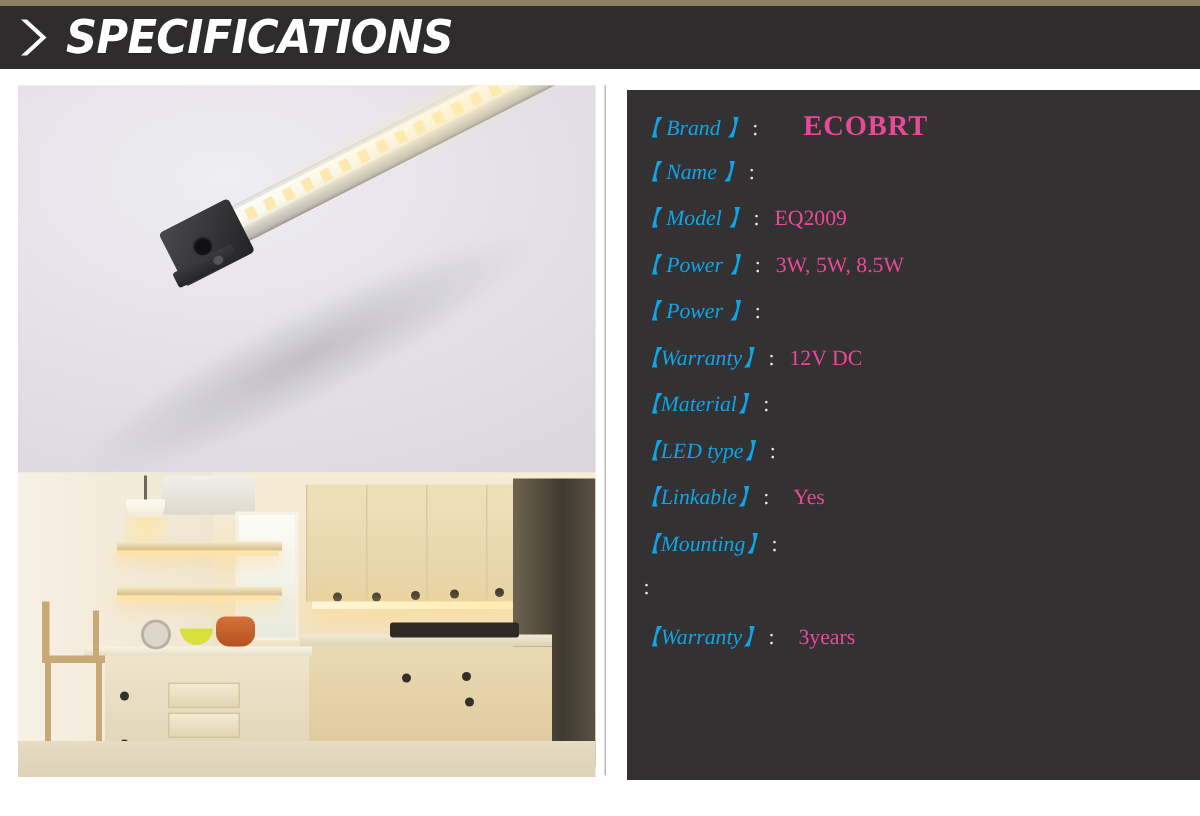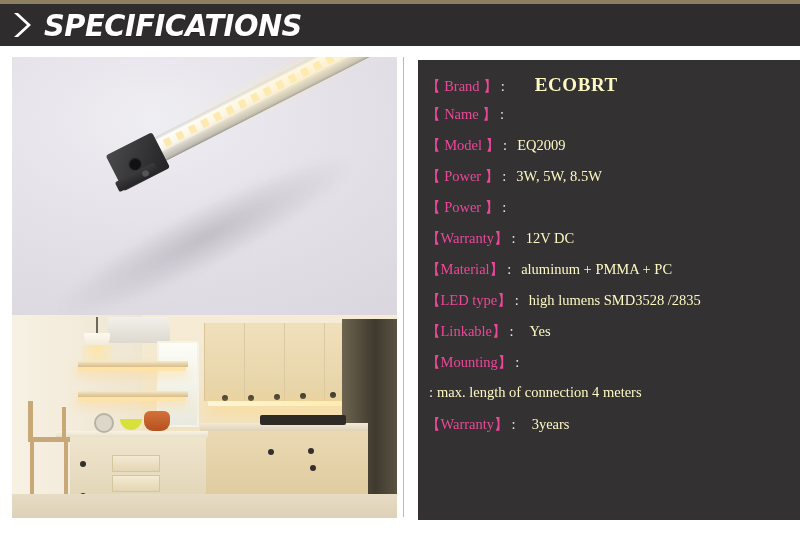--- a/index.html
+++ b/index.html
@@ -230,32 +230,33 @@
     align-items: baseline;
     height: 31px;
     color: #f2f2f2;
     font-size: 14.5px;
     white-space: nowrap;
   }
 
   .spec-label {
     flex: 0 0 auto;
     font-size: 14.5px;
-    color: #ec4899;
+    color: #0ea5e9;
+    font-style: italic;
   }
 
   .spec-colon {
     flex: 0 0 auto;
     padding: 0 4px 0 3px;
     color: #e9e9e9;
   }
 
   .spec-value {
     flex: 0 0 auto;
-    color: #fef9c3;
+    color: #ec4899;
   }
 
   .spec-row.brand .spec-value {
     font-size: 19px;
     font-weight: bold;
     letter-spacing: 0.6px;
     padding-left: 26px;
   }
 
   .spec-row.wrap { height: auto; display: block; line-height: 31px; white-space: normal; }
@@ -387,43 +388,40 @@
 
   <div class="spec-row">
     <span class="spec-label">【Warranty】</span>
     <span class="spec-colon">:</span>
     <span class="spec-value pad-sm">12V DC</span>
   </div>
 
   <div class="spec-row">
     <span class="spec-label">【Material】</span>
     <span class="spec-colon">:</span>
-    <span class="spec-value pad-sm">aluminum + PMMA + PC</span>
   </div>
 
   <div class="spec-row">
     <span class="spec-label">【LED type】</span>
     <span class="spec-colon">:</span>
-    <span class="spec-value pad-sm">high lumens SMD3528 /2835</span>
   </div>
 
   <div class="spec-row">
     <span class="spec-label">【Linkable】</span>
     <span class="spec-colon">:</span>
     <span class="spec-value pad-md">Yes</span>
   </div>
 
   <div class="spec-row">
     <span class="spec-label">【Mounting】</span>
     <span class="spec-colon">:</span>
   </div>
 
   <div class="spec-row">
     <span class="spec-colon">:</span>
-    <span class="spec-value">max. length of connection 4 meters</span>
   </div>
 
   <div class="spec-row">
     <span class="spec-label">【Warranty】</span>
     <span class="spec-colon">:</span>
     <span class="spec-value pad-md">3years</span>
   </div>
 
 
 </div>

